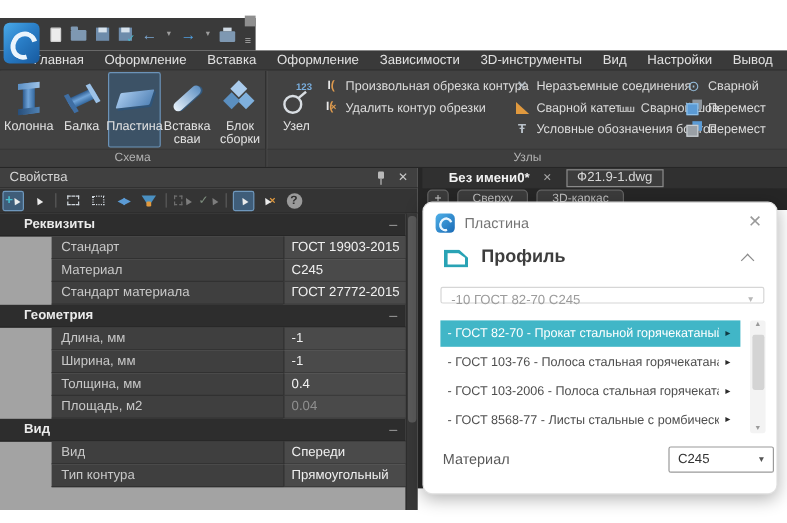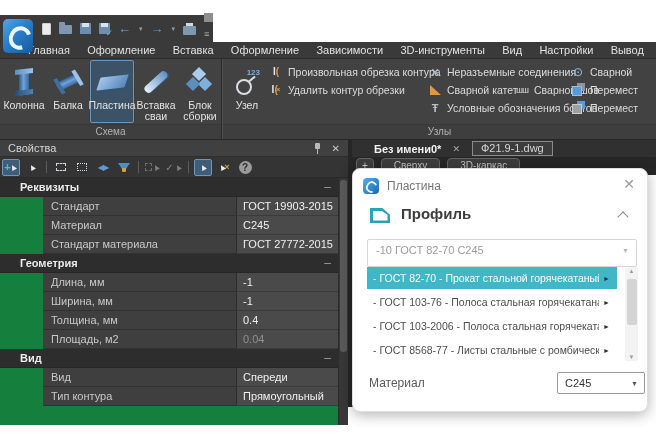--- a/index.html
+++ b/index.html
@@ -77,21 +77,21 @@
   .i-seam{color:#b8b8b8;font-size:8.5px;font-weight:bold;letter-spacing:-1px;font-style:normal;}
   .i-bolt{color:#b8c0c8;font-size:11px;font-weight:bold;font-style:normal;}
   .i-edit{color:#95bcda;font-size:12px;font-style:normal;}
   .i-move{position:relative;width:13px;height:13px;}
   .i-move::before{content:"";position:absolute;right:0;top:0;width:8px;height:8px;background:#5b9bd5;}
   .i-move::after{content:"";position:absolute;left:0;bottom:0;width:8px;height:8px;background:#9aa0a6;border:1px solid #c9cdd1;}
   .i-move.alt::before{background:#8d949b;}
   .i-move.alt::after{background:#5b9bd5;border-color:#8fc0e8;}
 
   
-  .props{position:absolute;left:0;top:140px;width:348px;height:285px;background:#15803d;}
+  .props{position:absolute;left:0;top:140px;width:348px;height:285px;background:#a3a3a3;}
   .phead{position:absolute;left:0;top:0;width:100%;height:17px;background:#404040;border-bottom:1px solid #2e2e2e;
     display:flex;align-items:center;}
   .ptitle{font-size:11px;color:#d5d5d5;padding-left:8px;flex:1;}
   .pin{position:relative;width:8px;height:11px;margin-right:10px;}
   .pin::before{content:"";position:absolute;left:1px;top:0;width:5px;height:6px;background:#b9b9b9;border-radius:1px;}
   .pin::after{content:"";position:absolute;left:3px;top:6px;width:1.5px;height:5px;background:#b9b9b9;}
   .pclose{color:#c9c9c9;font-size:10px;margin-right:8px;}
   .ptool{position:absolute;left:0;top:17px;width:100%;height:21px;background:#343434;border-bottom:1px solid #2a2a2a;
     display:flex;align-items:center;gap:3px;padding-left:2px;}
   .pico{width:18px;height:17px;display:flex;align-items:center;justify-content:center;position:relative;border:1px solid transparent;border-radius:2px;}
@@ -147,21 +147,21 @@
     border:2px solid #eaf6ff;border-right-color:transparent;border-radius:50%;transform:rotate(28deg);}
   .dlg-title{position:absolute;left:34px;top:10px;font-size:12px;color:#757575;}
   .dlg-close{position:absolute;right:12px;top:7px;font-size:14px;color:#9a9a9a;}
   .prof-ico{position:absolute;left:17px;top:39px;width:20px;height:15px;background:#29a3b5;
     clip-path:polygon(0 0,62% 0,100% 45%,100% 100%,0 100%);}
   .prof-ico::after{content:"";position:absolute;left:2.5px;top:2.5px;right:2.5px;bottom:2.5px;background:#fff;
     clip-path:polygon(0 0,58% 0,100% 42%,100% 100%,0 100%);}
   .sec-title{position:absolute;left:48px;top:36px;font-size:15px;font-weight:600;color:#3d3d3d;}
   .chev{position:absolute;right:20px;top:44px;width:8px;height:8px;border-left:1.6px solid #8a8a8a;
     border-top:1.6px solid #8a8a8a;transform:rotate(45deg);}
-  .combo1{position:absolute;left:14px;top:70px;width:270px;height:28px;border:1px solid #d6d6d6;border-radius:2px;}
+  .combo1{position:absolute;left:14px;top:70px;width:270px;height:14px;border:1px solid #d6d6d6;border-radius:2px;}
   .combo1 .cval{font-size:11px;color:#9c9c9c;line-height:20px;padding-left:8px;display:block;
     white-space:nowrap;overflow:hidden;width:250px;}
   .combo1 .ccaret{position:absolute;right:7px;top:7px;font-size:7px;color:#b8b8b8;}
   .dlist{position:absolute;left:14px;top:98px;width:250px;}
   .ditem{height:22px;margin-bottom:2px;display:flex;align-items:center;justify-content:space-between;
     padding:0 7px 0 6px;font-size:10.5px;color:#4e4e4e;background:#fff;}
   .ditem .dtxt{white-space:nowrap;overflow:hidden;max-width:228px;}
   .ditem .darr{font-size:7px;color:#2c2c2c;margin-left:4px;}
   .ditem.sel{background:#41b6c7;color:#fff;}
   .ditem.sel .darr{color:#103a42;}

